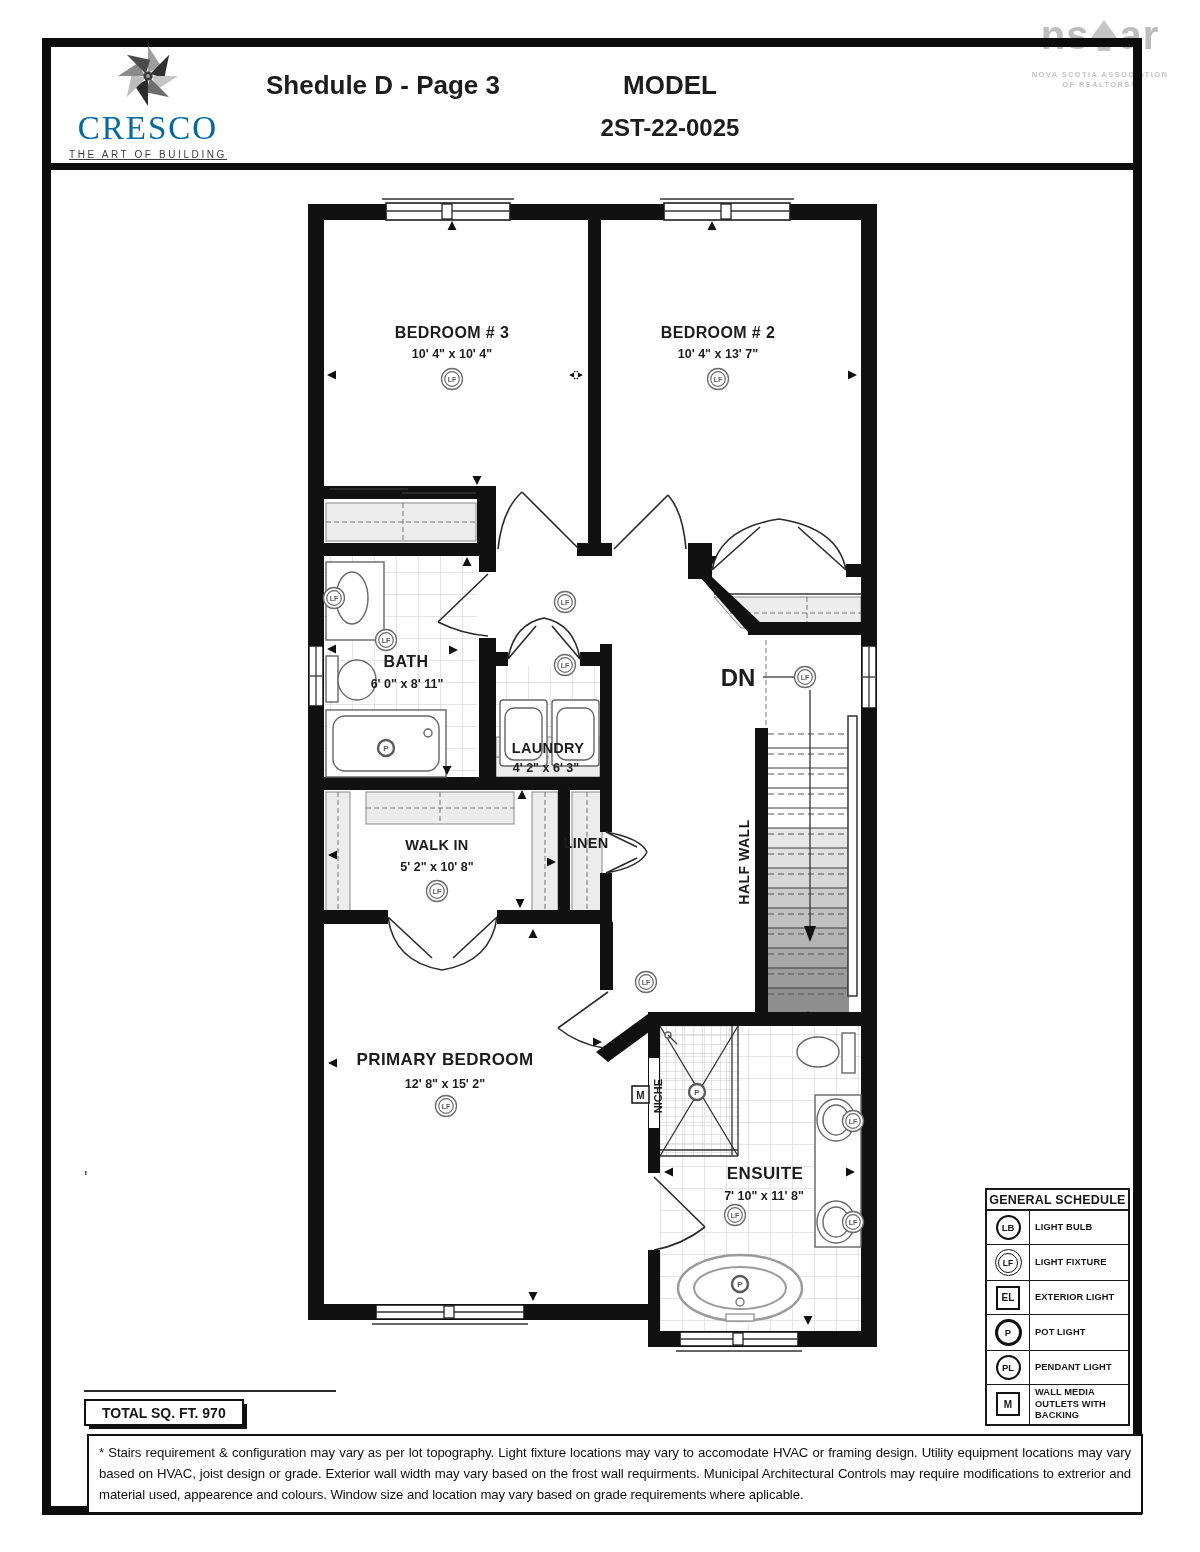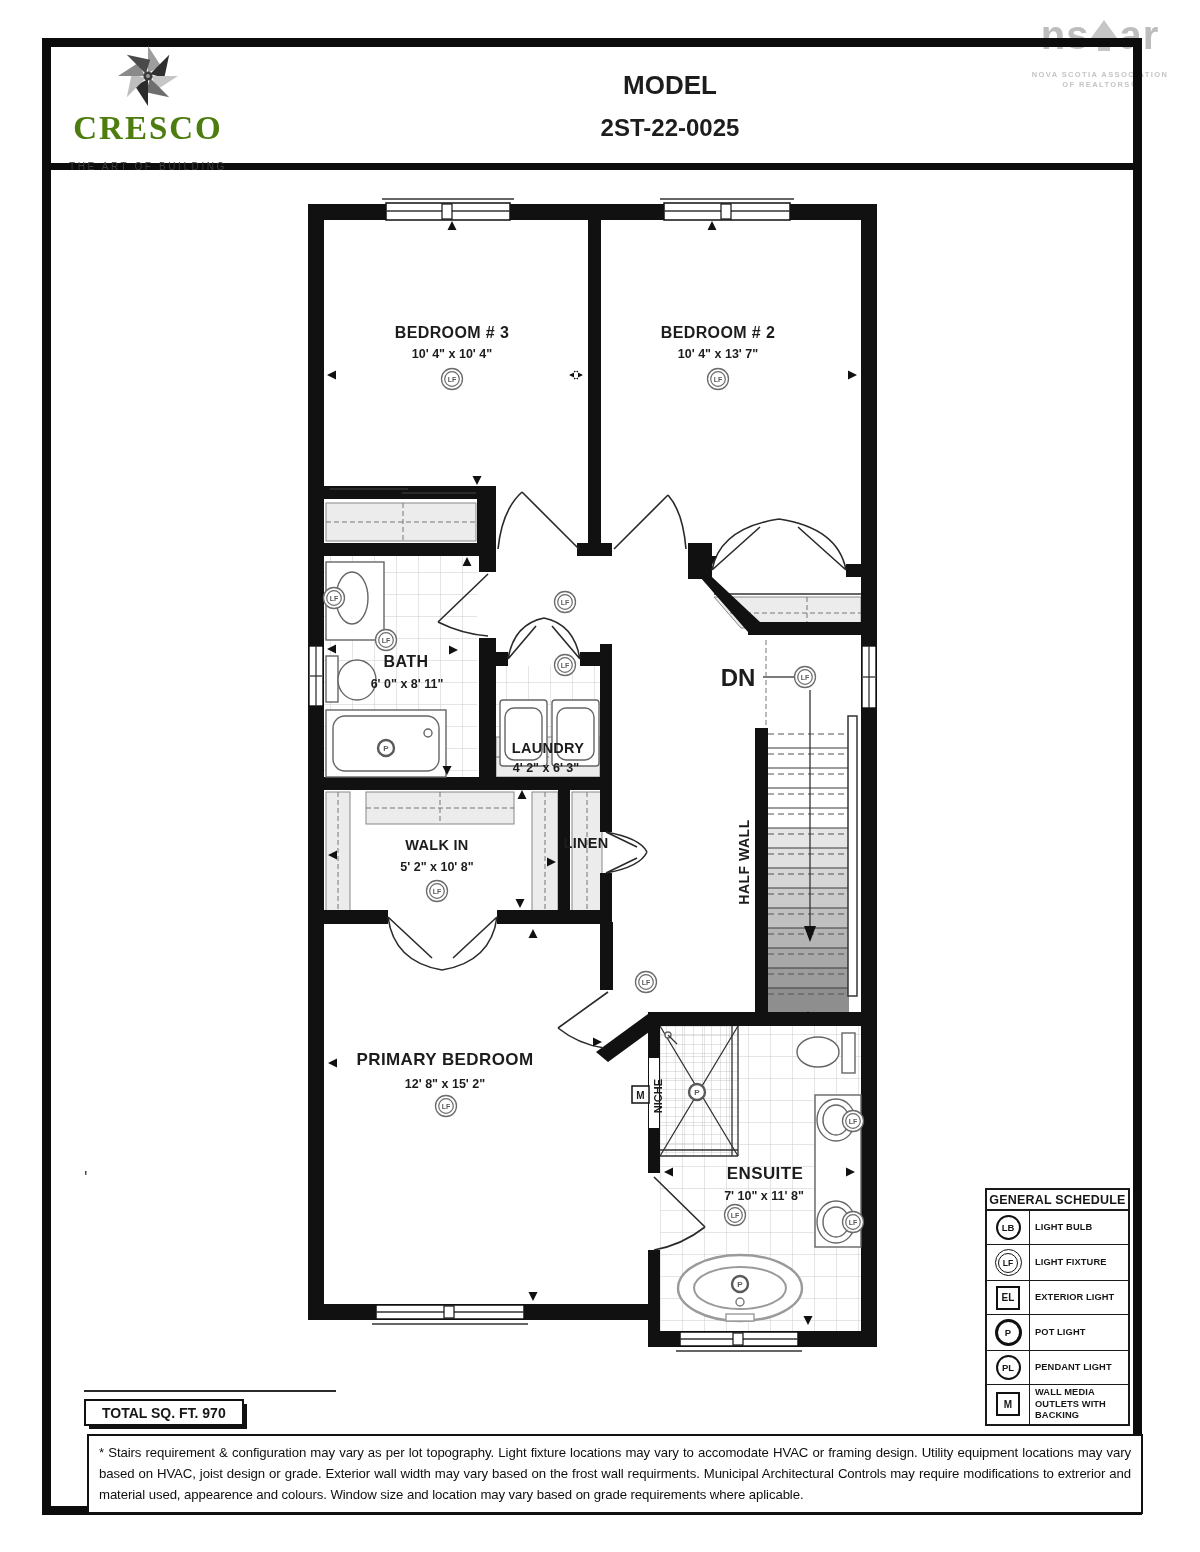--- a/index.html
+++ b/index.html
@@ -4,22 +4,22 @@
 <style>
   html,body{margin:0;padding:0;background:#fff;}
   .page{position:relative;width:1200px;height:1552px;background:#fff;overflow:hidden;
         font-family:"Liberation Sans",sans-serif;color:#161616;}
   .abs{position:absolute;}
   
   .frame{left:42px;top:38px;width:1082px;height:1459px;border:9px solid #0c0c0c;z-index:2;pointer-events:none;}
   .header-divider{left:42px;top:163px;width:1100px;height:7px;background:#0c0c0c;z-index:3;}
   
   .brand{left:58px;top:44px;width:180px;text-align:center;z-index:4;}
-  .brand-name{font-family:"Liberation Serif",serif;font-size:33px;letter-spacing:2px;color:#4d7c0f;margin-top:-2px;font-weight:bold;}
-  .brand-tag{font-size:10px;letter-spacing:2.6px;color:#3c3c3c;margin-top:14px;}
+  .brand-name{font-family:"Liberation Serif",serif;font-size:33px;letter-spacing:2px;color:#0369a1;margin-top:-2px;}
+  .brand-tag{font-size:10px;letter-spacing:2.6px;color:#3c3c3c;margin-top:2px;text-decoration:underline;}
   .sched-title{left:248px;top:70px;width:270px;text-align:center;font-size:26px;font-weight:bold;color:#1d1d1d;z-index:4;}
   .hcol{text-align:center;z-index:4;font-weight:bold;color:#1d1d1d;}
   .hcol .lab{font-size:26px;}
   .hcol .val{font-size:24px;margin-top:13px;}
   .model-col{left:570px;top:70px;width:200px;}
   .elev-col{left:855px;top:70px;width:250px;}
   .nsar{left:1022px;top:18px;width:156px;z-index:1;text-align:center;color:#bdbdbd;}
   .nsar-mark{display:flex;align-items:flex-end;justify-content:center;font-weight:bold;font-size:40px;line-height:.85;letter-spacing:1px;}
   .nsar-sub{font-size:7.5px;letter-spacing:1.4px;font-weight:bold;color:#c4c4c4;margin-top:18px;line-height:1.35;}
   
@@ -107,20 +107,21 @@
         <g transform="rotate(315)">
             <path d="M0,-3 L0,-30 L13,-10 Z" fill="#4a4a4a"></path>
           </g>
         <circle r="4.6" fill="#3a3a3a"></circle>
           <circle r="2" fill="#9a9a9a"></circle>
       </g>
     </svg>
     <div class="brand-name">CRESCO</div>
     <div class="brand-tag">THE ART OF BUILDING</div>
   </div>
+  <div class="abs sched-title">Shedule D - Page 3</div>
   <div class="abs hcol model-col">
     <div class="lab">MODEL</div>
     <div class="val">2ST-22-0025</div>
   </div>
 
   <svg class="plan" width="1200" height="1552" viewBox="0 0 1200 1552">
     <defs>
       <pattern id="tile" width="22" height="22" patternUnits="userSpaceOnUse">
         <path d="M22 0 H0 V22" fill="none" stroke="#cccccc" stroke-width="1"></path>
       </pattern>

